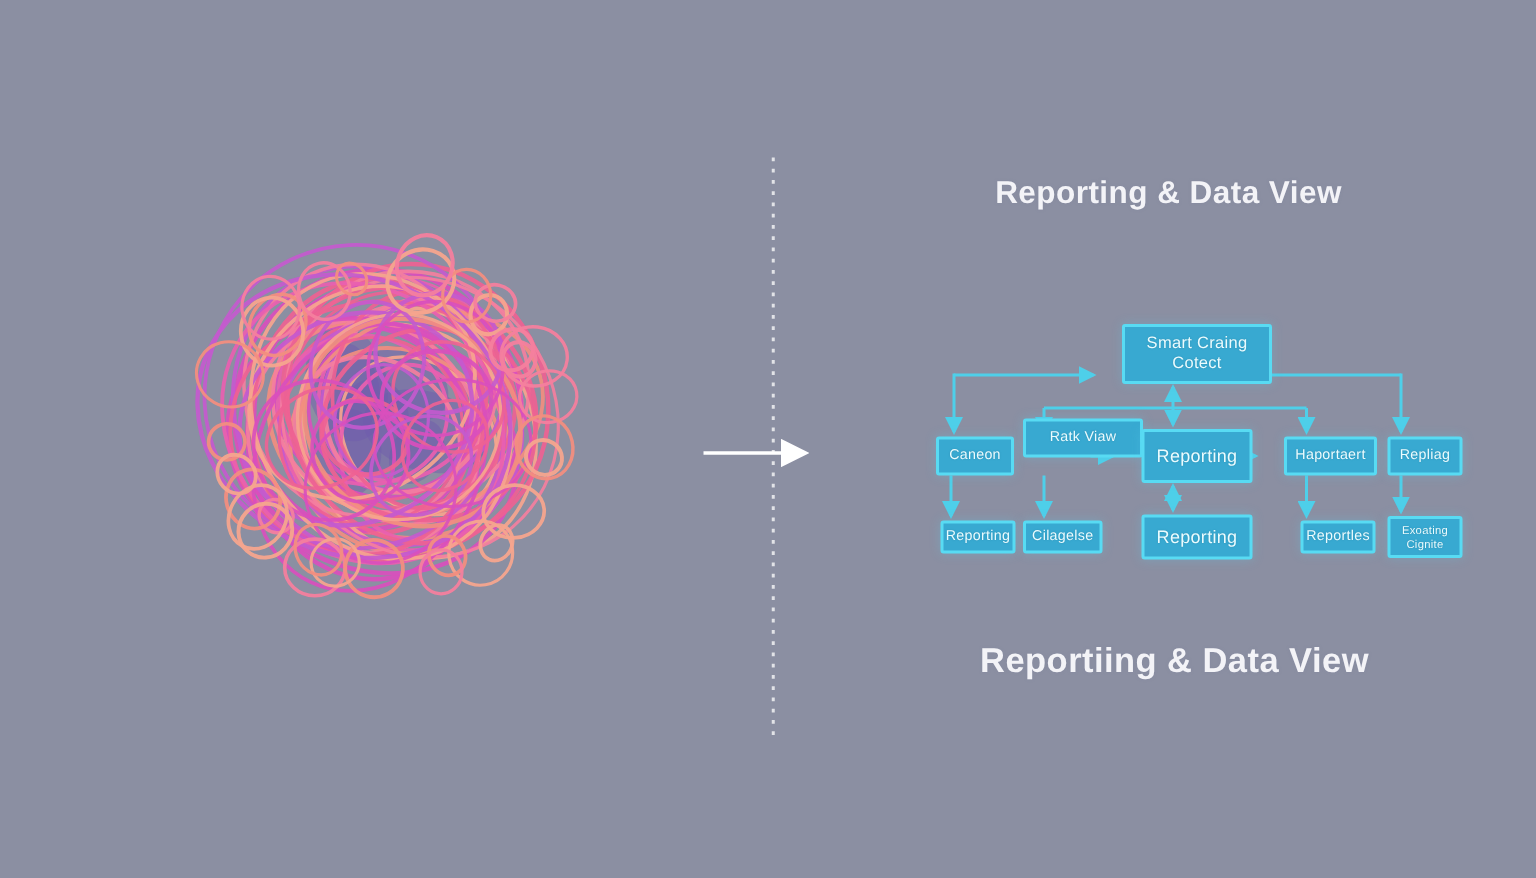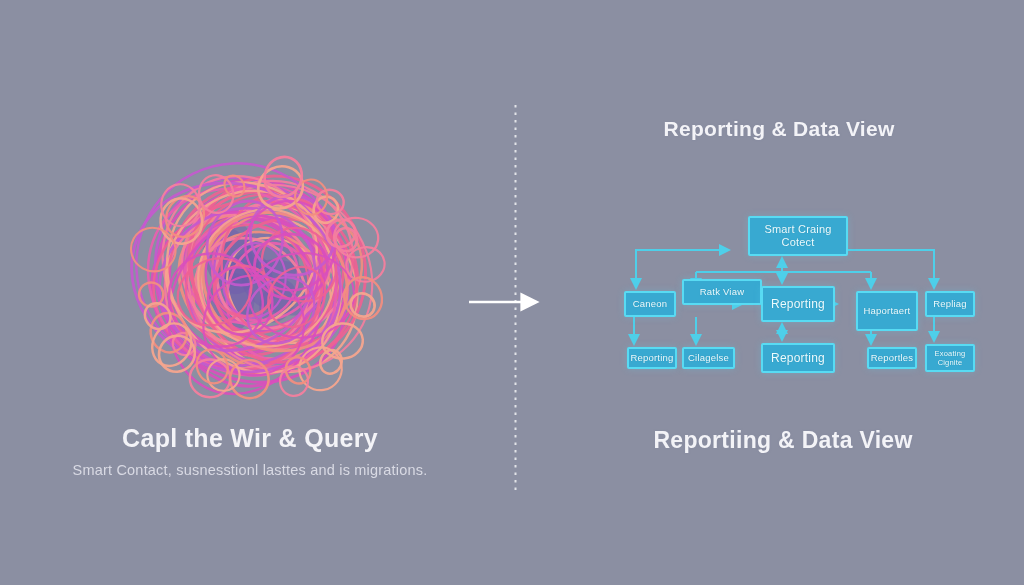--- a/index.html
+++ b/index.html
@@ -193,21 +193,21 @@
 
   <div class="node n-sm" style="left:608px;top:291px;width:52px;height:26px">
       <span>Caneon</span>
     </div>
   <div class="node n-sm" style="left:666px;top:279px;width:80px;height:26px">
       <span>Ratk Viaw</span>
     </div>
   <div class="node n-lg" style="left:745px;top:286px;width:74px;height:36px">
       <span>Reporting</span>
     </div>
-  <div class="node n-sm" style="left:840px;top:291px;width:62px;height:40px">
+  <div class="node n-sm" style="left:840px;top:291px;width:62px;height:26px">
       <span>Haportaert</span>
     </div>
   <div class="node n-sm" style="left:909px;top:291px;width:50px;height:26px">
       <span>Repliag</span>
     </div>
 
   <div class="node n-sm" style="left:611px;top:347px;width:50px;height:22px">
       <span>Reporting</span>
     </div>
   <div class="node n-sm" style="left:666px;top:347px;width:53px;height:22px">
@@ -217,18 +217,14 @@
       <span>Reporting</span>
     </div>
   <div class="node n-sm" style="left:851px;top:347px;width:50px;height:22px">
       <span>Reportles</span>
     </div>
   <div class="node n-xs" style="left:909px;top:344px;width:50px;height:28px">
     <span>Exoating</span>
     <span>Cignite</span>
   </div>
 
-  <div class="left-caption">
-    <div class="big">Capl the Wir &amp; Query</div>
-    <div class="sub">Smart Contact, susnesstionl lasttes and is migrations.</div>
-  </div>
 
 </div>
 
 </body></html>

